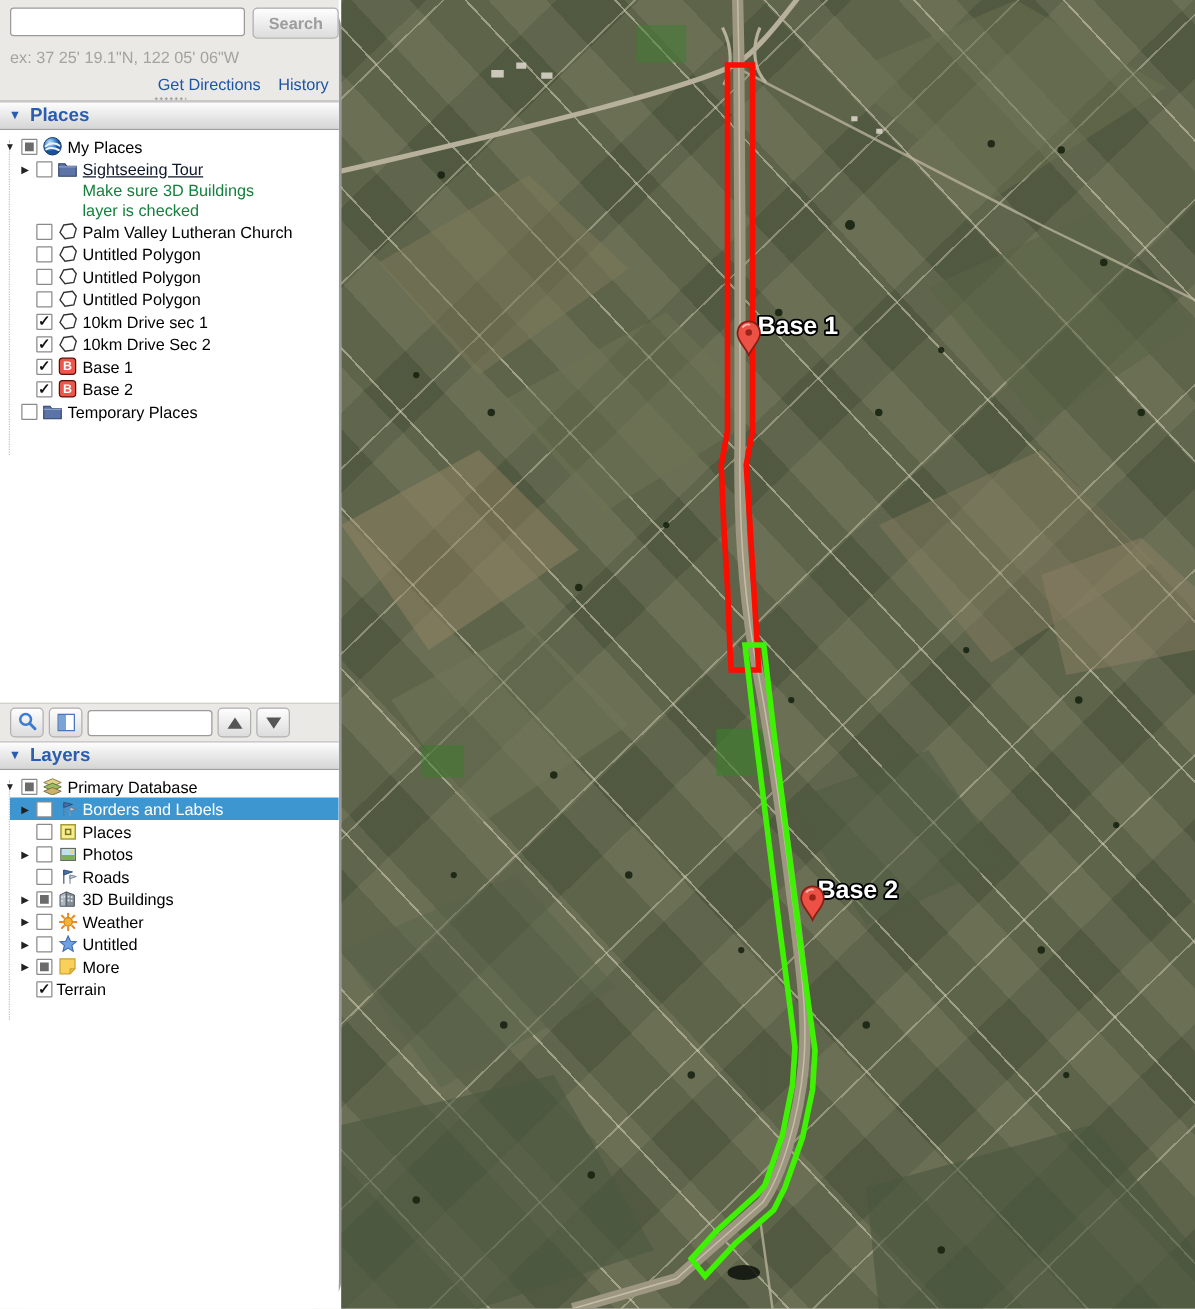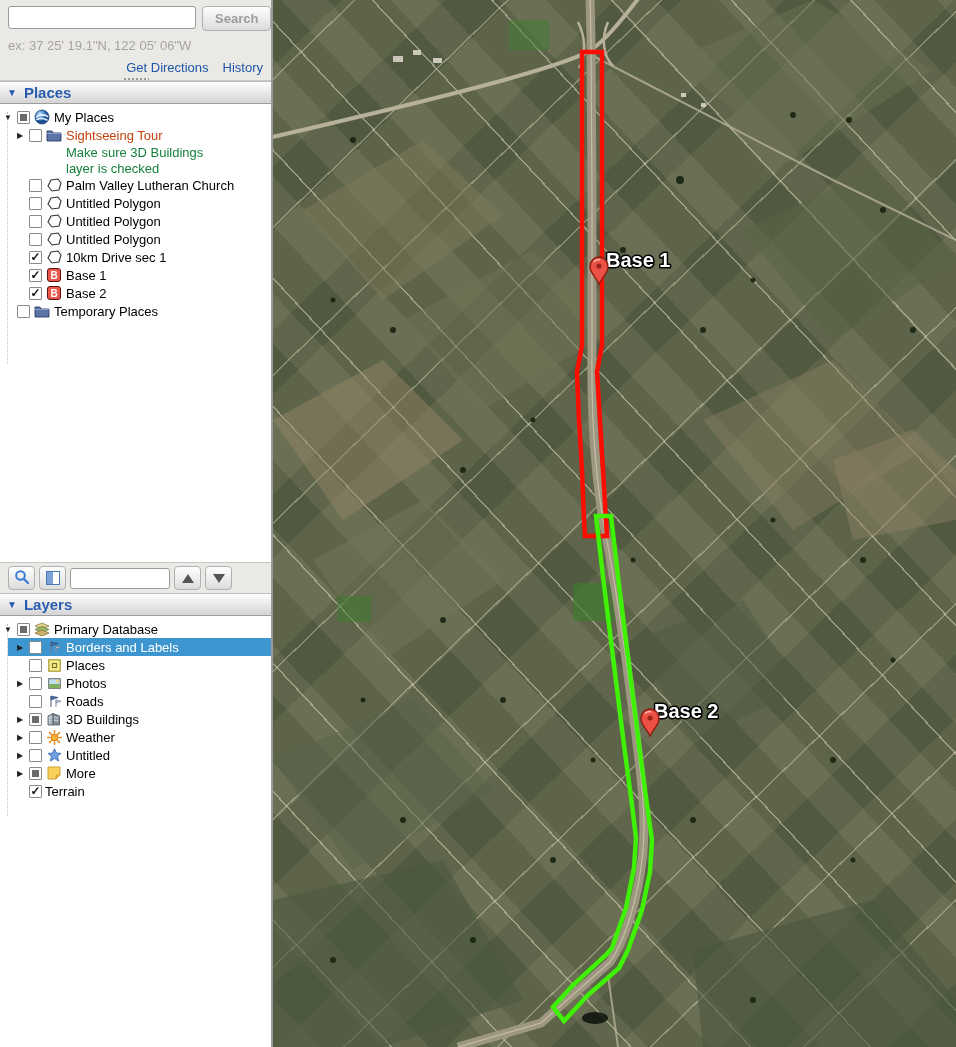--- a/index.html
+++ b/index.html
@@ -1,20 +1,20 @@
 <!DOCTYPE html>
 <html><head>
 <meta charset="utf-8">
 <style>
   html,body{margin:0;padding:0;background:#fff;}
   *{box-sizing:border-box;}
   .app{width:956px;height:1047px;display:flex;font-family:"Liberation Sans",sans-serif;overflow:hidden;}
 
   
-  .sidebar{width:273px;height:100%;display:flex;flex-direction:column;background:#fff;border-right:2px solid #9a9a9a;}
+  .sidebar{width:273px;height:100%;display:flex;flex-direction:column;background:#fff;border-right:2px solid #9a9a9a;border-radius:23px;}
   .search-sec{background:#ebe9e6;padding:6px 8px 2px 8px;height:81px;border-bottom:1px solid #c9c7c4;}
   .search-row{display:flex;gap:6px;}
   .search-input{flex:1;height:23px;border:1px solid #9a9a9a;border-radius:3px;background:#fff;font:13px "Liberation Sans",sans-serif;padding:0 5px;}
   .btn{background:linear-gradient(#fefefe,#dcdcdc);border:1px solid #b0b0b0;border-radius:4px;font:bold 13px "Liberation Sans",sans-serif;color:#9d9d9d;}
   .search-btn{height:25px;padding:0 12px;}
   .hint{color:#a5a3a0;font-size:13px;margin-top:7px;}
   .links{display:flex;justify-content:flex-end;gap:14px;margin-top:7px;}
   .links a{color:#1d55a7;font-weight:normal;font-size:13px;text-decoration:none;cursor:pointer;}
   .splitter{width:26px;height:4px;margin:2px auto 0;background-image:radial-gradient(circle,#999 0.8px,transparent 1px);background-size:4px 4px;}
 
@@ -29,21 +29,21 @@
   .row{height:18px;display:flex;align-items:center;gap:3px;font-size:13px;color:#000;padding-left:2px;position:relative;white-space:nowrap;}
   .row.lvl1{padding-left:14px;}
   .row.note{height:16px;color:#15803d;padding-left:66px;}
   .row.selected{background:linear-gradient(to right,transparent 0 8px,#3d96d0 8px);color:#fff;}
   .arrow{width:12px;display:inline-flex;justify-content:center;color:#222;font-size:8px;flex:none;}
   .cb{width:13px;height:13px;border:1px solid #8a8a8a;background:#fff;flex:none;display:flex;align-items:center;justify-content:center;border-radius:1px;}
   .cb.checked::after{content:"\2713";font-size:12px;line-height:10px;color:#111;font-weight:bold;}
   .cb.partial::after{content:"";width:7px;height:7px;background:#6b6b6b;}
   .ic{width:18px;height:16px;display:inline-flex;align-items:center;justify-content:center;flex:none;}
   .lbl{overflow:hidden;text-overflow:ellipsis;}
-  .lbl.link{color:#c2410c;}
+  .lbl.link{color:#0f172a;text-decoration:underline;}
   .base-badge{width:14px;height:14px;background:#e9584a;border:1px solid #5d0f08;border-radius:3px;color:#fff;font:bold 10px "Liberation Sans",sans-serif;display:flex;align-items:center;justify-content:center;}
 
   .finder{height:31px;background:#ebe9e6;border-top:1px solid #c9c7c4;display:flex;align-items:center;gap:4px;padding:0 8px;}
   .tool-btn{width:27px;height:24px;display:inline-flex;align-items:center;justify-content:center;padding:0;}
   .finder-input{width:100px;height:21px;border:1px solid #9a9a9a;border-radius:3px;font:12px "Liberation Sans",sans-serif;padding:0 4px;}
   .tri-up{width:0;height:0;border-left:6px solid transparent;border-right:6px solid transparent;border-bottom:9px solid #555;}
   .tri-down{width:0;height:0;border-left:6px solid transparent;border-right:6px solid transparent;border-top:9px solid #555;}
   .cols-icon{width:14px;height:14px;border:1px solid #4a77b8;background:linear-gradient(to right,#7ba3d8 0 50%,#fff 50%);}
 
   
@@ -171,20 +171,30 @@
         <span class="arrow"></span>
         <span class="cb checked"></span>
         <span class="ic">
             <svg width="15" height="14" viewBox="0 0 15 14">
               <polygon points="4,2 11,1 14,5 12,12 5,13 1,8" fill="#fff" stroke="#333" stroke-width="1.1"></polygon>
             </svg>
           </span>
         <span class="lbl">10km Drive sec 1</span>
       </div>
 
+      <div class="row lvl1">
+        <span class="arrow"></span>
+        <span class="cb checked"></span>
+        <span class="ic">
+            <svg width="15" height="14" viewBox="0 0 15 14">
+              <polygon points="4,2 11,1 14,5 12,12 5,13 1,8" fill="#fff" stroke="#333" stroke-width="1.1"></polygon>
+            </svg>
+          </span>
+        <span class="lbl">10km Drive Sec 2</span>
+      </div>
 
       <div class="row lvl1">
         <span class="arrow"></span>
         <span class="cb checked"></span>
         <span class="ic">
             <span class="base-badge">B</span>
           </span>
         <span class="lbl">Base 1</span>
       </div>
 

